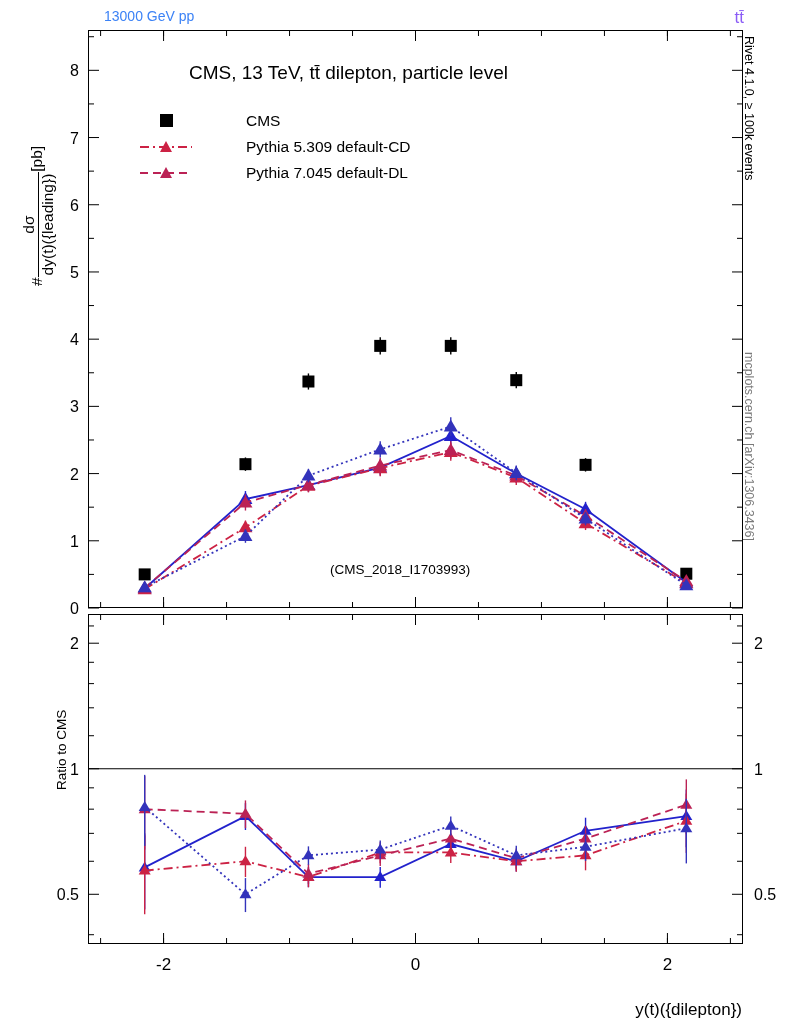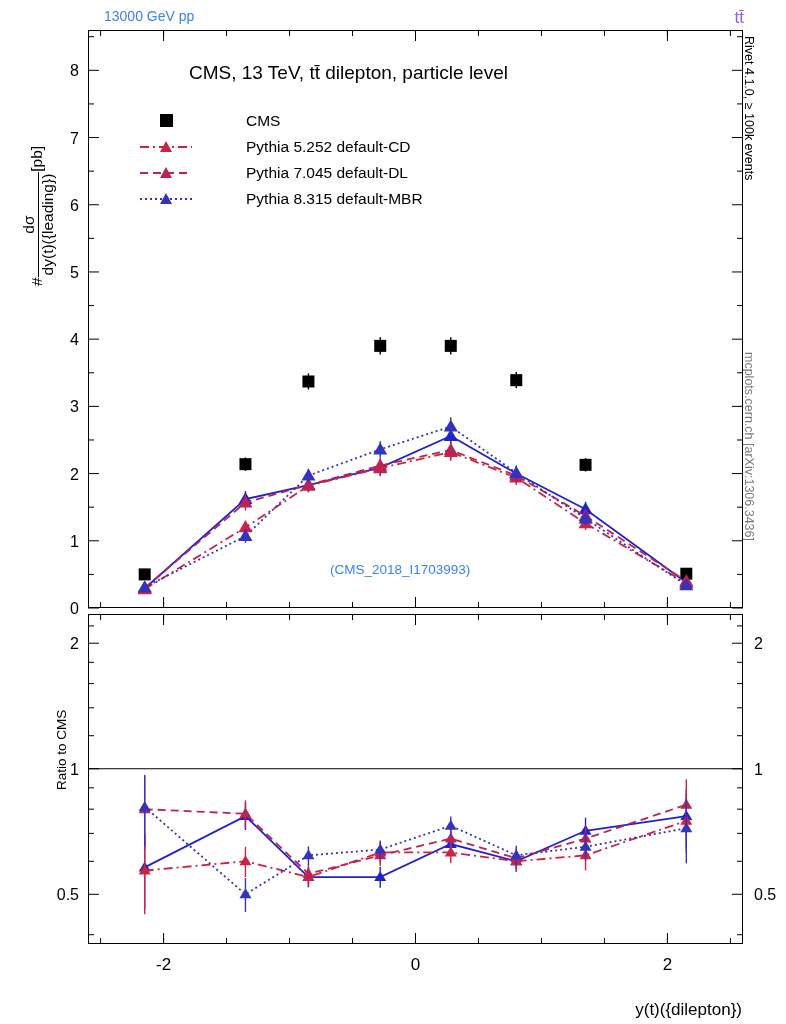--- a/index.html
+++ b/index.html
@@ -86,21 +86,21 @@
   }
 
   .chart-title {
     position: absolute;
     left: 88px; top: 62px; width: 521px;
     text-align: center;
     font-size: 19px;
   }
   .watermark {
     position: absolute;
-    font-size: 13.5px; color: #3b82f6;
+    font-size: 13.5px; color: #000000;
   }
   .ratio-ylabel {
     position: absolute;
     transform-origin: left top;
     transform: rotate(-90deg);
     font-size: 13.5px;
     white-space: nowrap;
   }
   .xaxis-title {
     position: absolute;
@@ -138,39 +138,30 @@
       </span>
       <span class="legend-label">CMS</span>
     </div>
     <div class="legend-row">
       <span class="legend-key">
         <svg width="52" height="20">
           <line x1="0" y1="10" x2="52" y2="10" stroke="#cc2244" stroke-width="2" stroke-dasharray="9,4,2,4"></line>
           <polygon points="26,4 32,15 20,15" fill="#cc2244"></polygon>
         </svg>
       </span>
-      <span class="legend-label">Pythia 5.252 default-CD</span>
+      <span class="legend-label">Pythia 5.309 default-CD</span>
     </div>
     <div class="legend-row">
       <span class="legend-key">
         <svg width="52" height="20">
           <line x1="0" y1="10" x2="52" y2="10" stroke="#bb2255" stroke-width="2" stroke-dasharray="8,5"></line>
           <polygon points="26,4 32,15 20,15" fill="#bb2255"></polygon>
         </svg>
       </span>
       <span class="legend-label">Pythia 7.045 default-DL</span>
-    </div>
-    <div class="legend-row">
-      <span class="legend-key">
-        <svg width="52" height="20">
-          <line x1="0" y1="10" x2="52" y2="10" stroke="#3333bb" stroke-width="2" stroke-dasharray="2,3"></line>
-          <polygon points="26,4 32,15 20,15" fill="#3333bb"></polygon>
-        </svg>
-      </span>
-      <span class="legend-label">Pythia 8.315 default-MBR</span>
     </div>
   </div>
 
   <div class="watermark" style="left:330px; top:562px;">(CMS_2018_I1703993)</div>
 
   <div class="ratio-ylabel" style="left:54px; top:790px;">Ratio to CMS</div>
 
   <div class="xaxis-title">y(t)({dilepton})</div>
 
   <svg id="overlay" width="786" height="1024">

